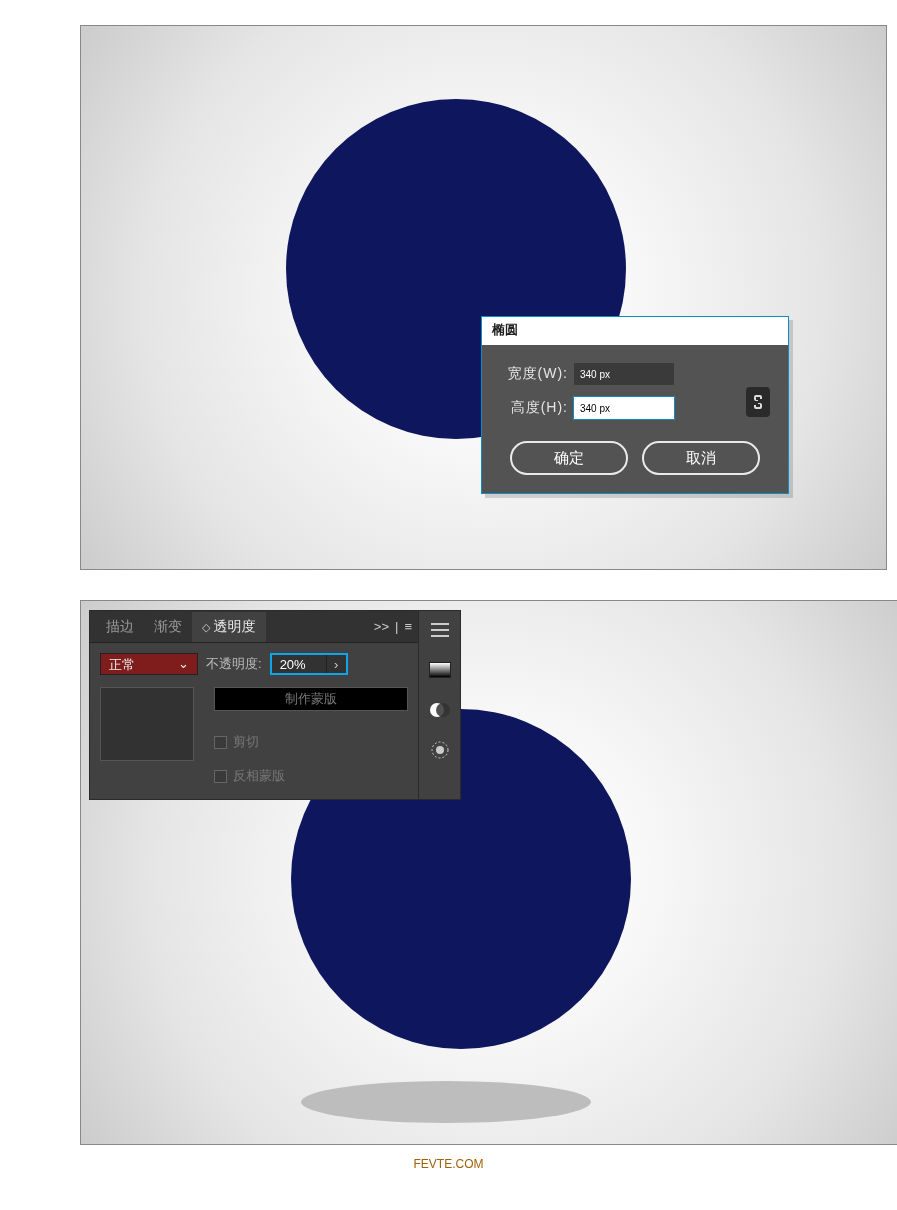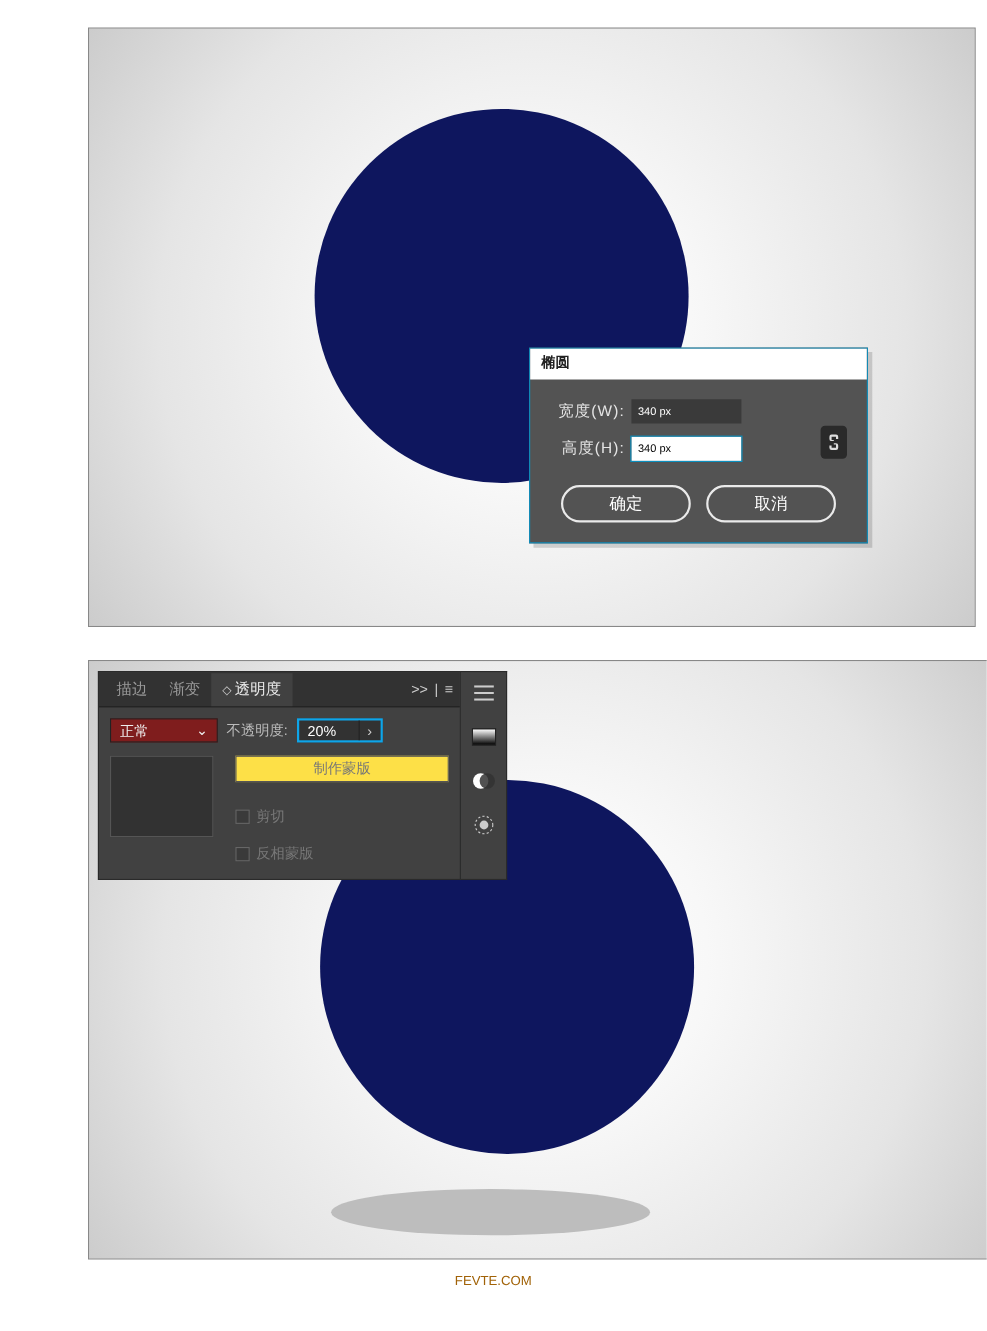--- a/index.html
+++ b/index.html
@@ -207,21 +207,21 @@
     background: #323232;
     border: 1px solid #555;
   }
   .mask-col {
     flex: 1;
     padding-left: 14px;
   }
   .mask-btn {
     width: 100%;
     height: 24px;
-    background: #fde047;
+    background: #000000;
     border: 1px solid #555;
     color: #777;
     font-size: 13px;
     margin-bottom: 6px;
     cursor: pointer;
     font-family: inherit;
   }
   .chk-row {
     display: flex;
     align-items: center;

